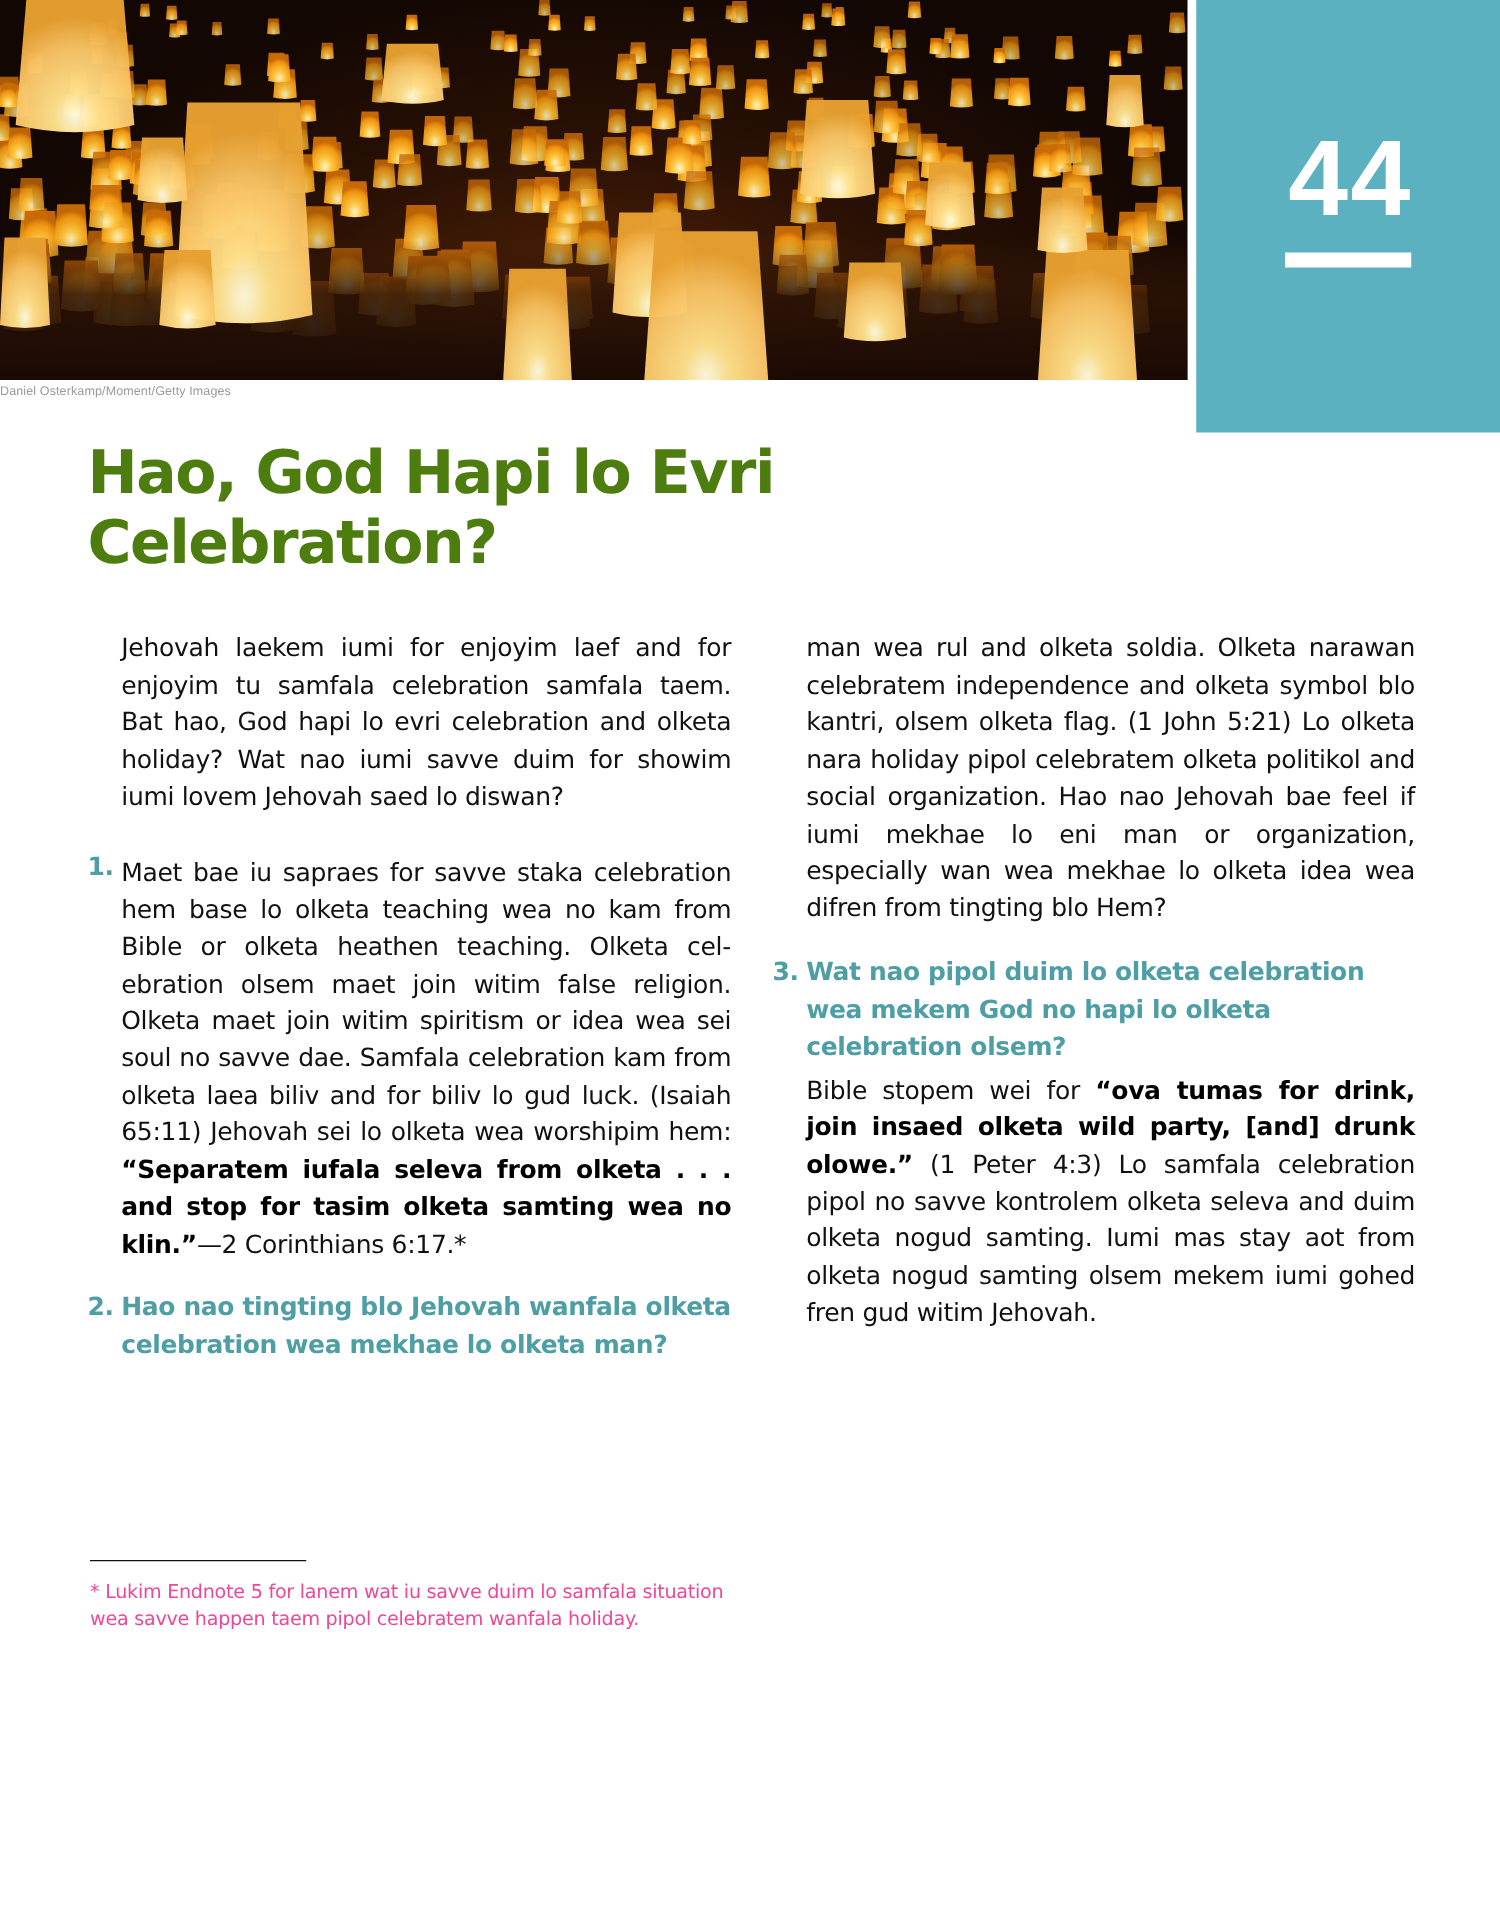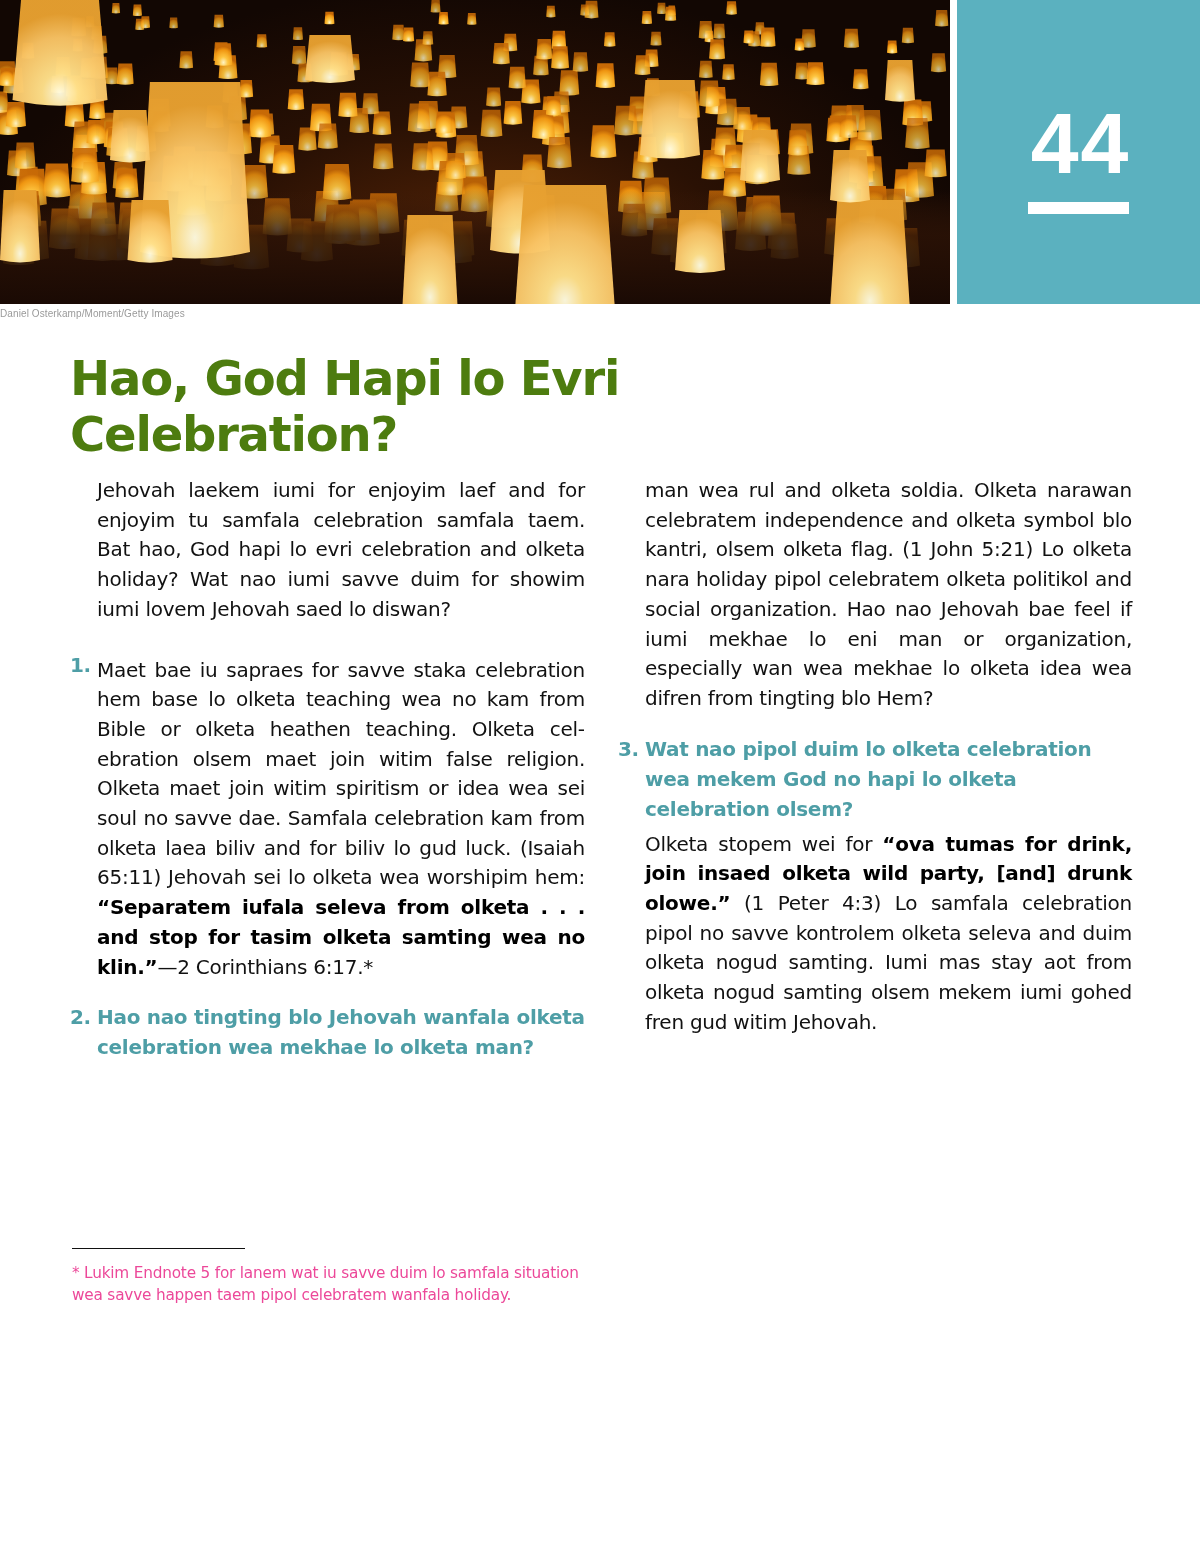--- a/index.html
+++ b/index.html
@@ -7,32 +7,32 @@
          font-family: "DejaVu Sans", sans-serif; color: #111; }
 
   
   .photo { position: absolute; left: 0; top: 0; width: 950px; height: 304px; overflow: hidden;
            background: radial-gradient(ellipse at 50% 90%, #5a2606 0%, #2a1104 40%, #120703 75%); }
   .photo svg { display: block; width: 100%; height: 100%; }
   .credit { position: absolute; left: 0; top: 308px; font-family: Liberation Sans, sans-serif;
             font-size: 10px; color: #9a9a9a; letter-spacing: 0.1px; }
 
   
-  .lesson-box { position: absolute; left: 957px; top: 0; width: 243px; height: 304px; background: #5bb1bf; }
+  .lesson-box { position: absolute; left: 957px; top: 0; width: 243px; height: 346px; background: #5bb1bf; }
   .lesson-number { position: absolute; left: 0; width: 243px; top: 100px; text-align: center;
                    font-family: "Liberation Sans", sans-serif; font-weight: bold; font-size: 86px;
                    color: #ffffff; line-height: 1; padding-left: 2px; letter-spacing: 2px; }
   .lesson-rule { position: absolute; left: 71px; top: 202px; width: 101px; height: 12px; background: #fff; }
 
   
   .title { position: absolute; left: 70px; top: 350px; width: 560px; margin: 0;
            font-family: "DejaVu Sans", sans-serif; font-weight: bold; font-size: 48px;
            line-height: 56px; color: #4d7c0f; letter-spacing: -1.2px; }
 
-  .col { position: absolute; top: 476px; width: 490px; }
+  .col { position: absolute; top: 504px; width: 490px; }
   .col-left { left: 97px; width: 488px; }
   .col-right { left: 645px; width: 487px; }
 
   p.body { margin: 0; font-size: 20px; line-height: 29.7px; text-align: justify;
            color: #111; letter-spacing: -0.25px; hyphens: manual; }
   p.body b { font-weight: bold; color: #000; }
 
   .q { position: relative; margin: 0; font-weight: bold; font-size: 20px; line-height: 30px;
        color: #4e9ea6; letter-spacing: -0.3px; }
   .q .num { position: absolute; left: -27px; top: 0; }
@@ -379,14 +379,14 @@
 
 <div class="col col-right">
   <p class="body">man wea rul and olketa soldia. Olketa narawan celebratem independence and olketa symbol blo kantri, olsem olketa flag. (1 John 5:21) Lo ol­keta nara holiday pipol celebratem olketa politi­kol and social organization. Hao nao Jehovah bae feel if iumi mekhae lo eni man or organiza­tion, especially wan wea mekhae lo olketa idea wea difren from tingting blo Hem?</p>
 
   <div style="height:20px"></div>
   <h2 class="q">
     <span class="num">3.</span>
     <span style="display:block;width:470px">Wat nao pipol duim lo olketa celebration wea mekem God no hapi lo olketa celebration olsem?</span>
   </h2>
   <div style="height:6px"></div>
-  <p class="body"><span>Olketa stopem wei for </span><b>“ova tumas for drink, join insaed olketa wild party, [and] drunk olowe.”</b><span> (1 Peter 4:3) Lo samfala celebration pipol no savve kontrolem olketa seleva and duim olketa nogud samting. Iumi mas stay aot from olketa nogud samting olsem mekem iumi gohed fren gud witim Jehovah.</span></p>
+  <p class="body"><span>Bible stopem wei for </span><b>“ova tumas for drink, join insaed olketa wild party, [and] drunk olowe.”</b><span> (1 Peter 4:3) Lo samfala celebration pipol no savve kontrolem olketa seleva and duim olketa nogud samting. Iumi mas stay aot from olketa nogud samting olsem mekem iumi gohed fren gud witim Jehovah.</span></p>
 </div>
 
 </body></html>

